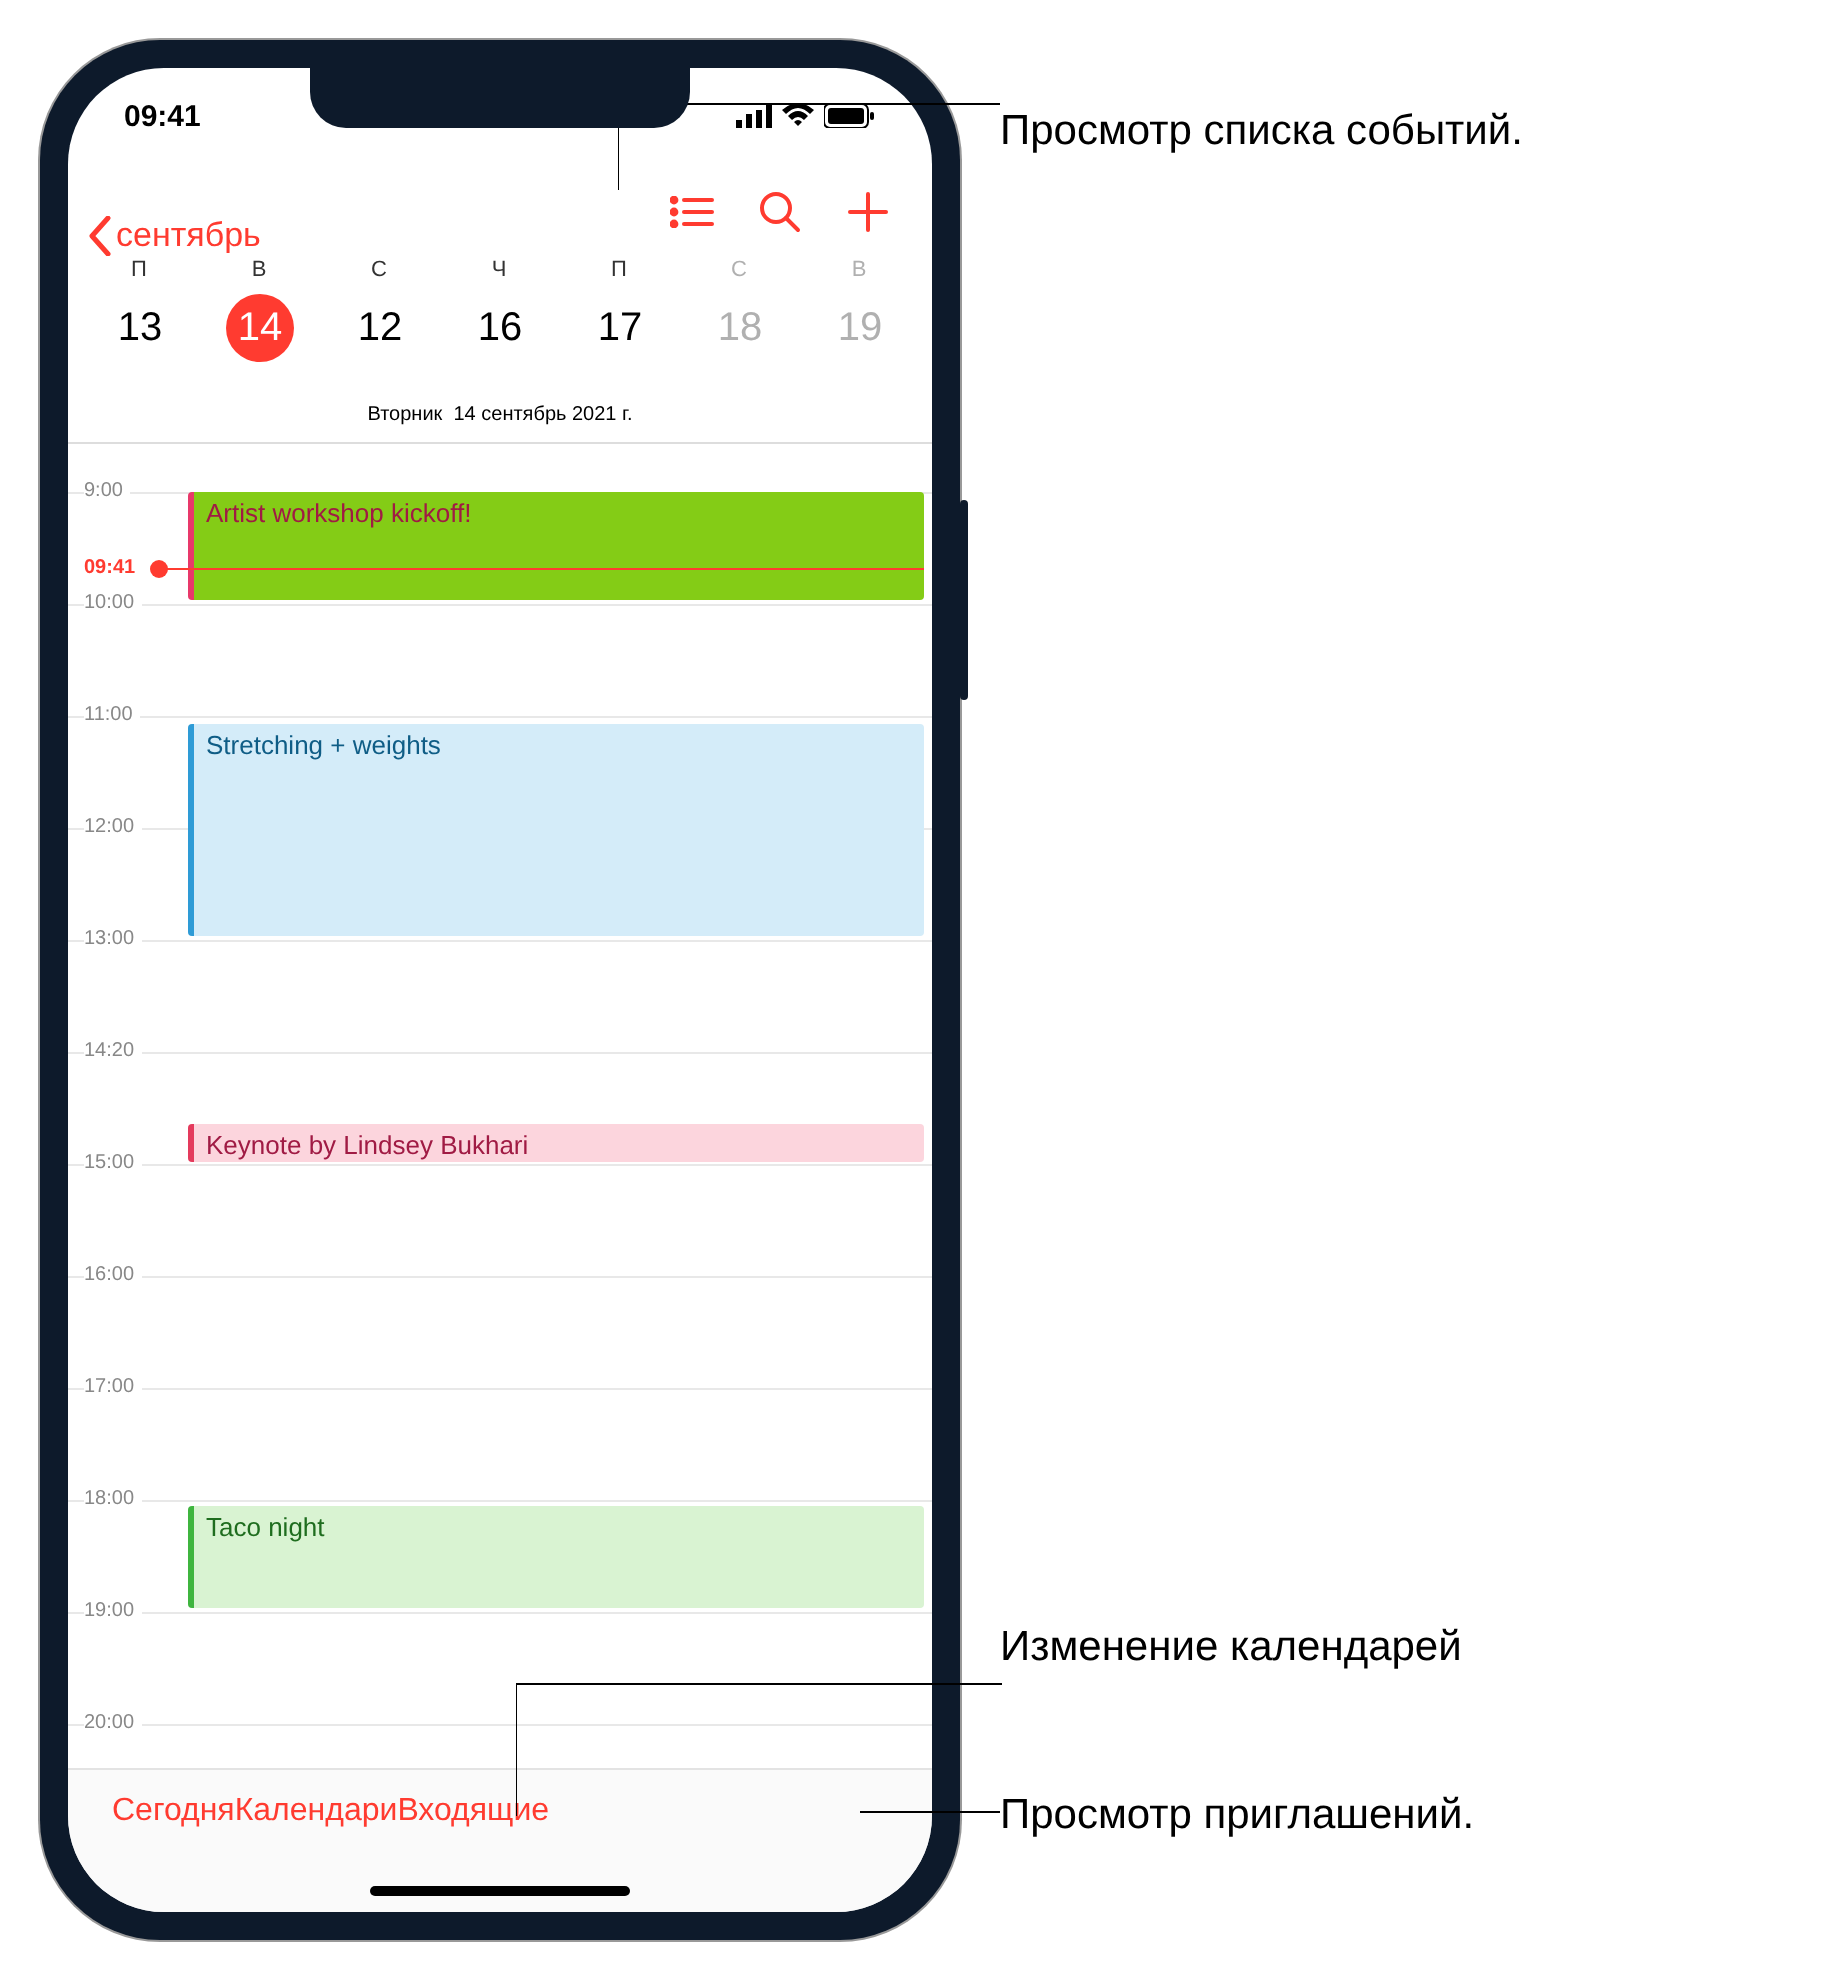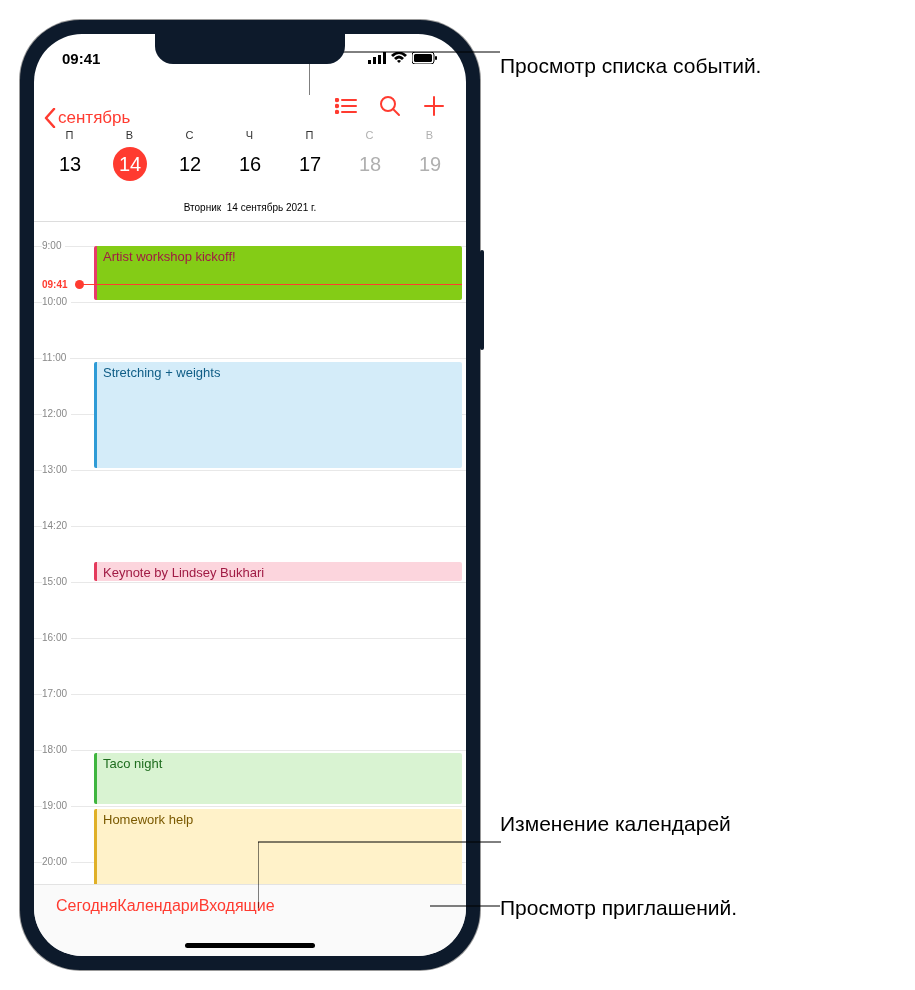--- a/index.html
+++ b/index.html
@@ -357,21 +357,20 @@
           <div class="hourrow" style="top: 578px;">
             <div class="hourlabel">19:00</div>
           </div>
           <div class="hourrow" style="top: 634px;">
             <div class="hourlabel">20:00</div>
           </div>
           <div class="event ev-pink" style="top: 18px; height: 54px;">Artist workshop kickoff!</div>
           <div class="event ev-blue" style="top: 134.48px; height: 105.52px;">Stretching + weights</div>
           <div class="event ev-pink2" style="top: 334.4px; height: 19px;">Keynote by Lindsey Bukhari</div>
           <div class="event ev-green" style="top: 524.8px; height: 51.2px;">Taco night</div>
-          <div class="event ev-yellow" style="top: 580.8px; height: 79.2px;">Homework help</div>
           <div class="nowline" style="top: 56.248px;">
             <div class="nowdot"></div>
           </div>
           <div class="nowlabel" style="top: 56.248px;">09:41</div>
         </div>
     </div>
 
     <div class="toolbar">
       <span>Сегодня</span>
       <span>Календари</span>

